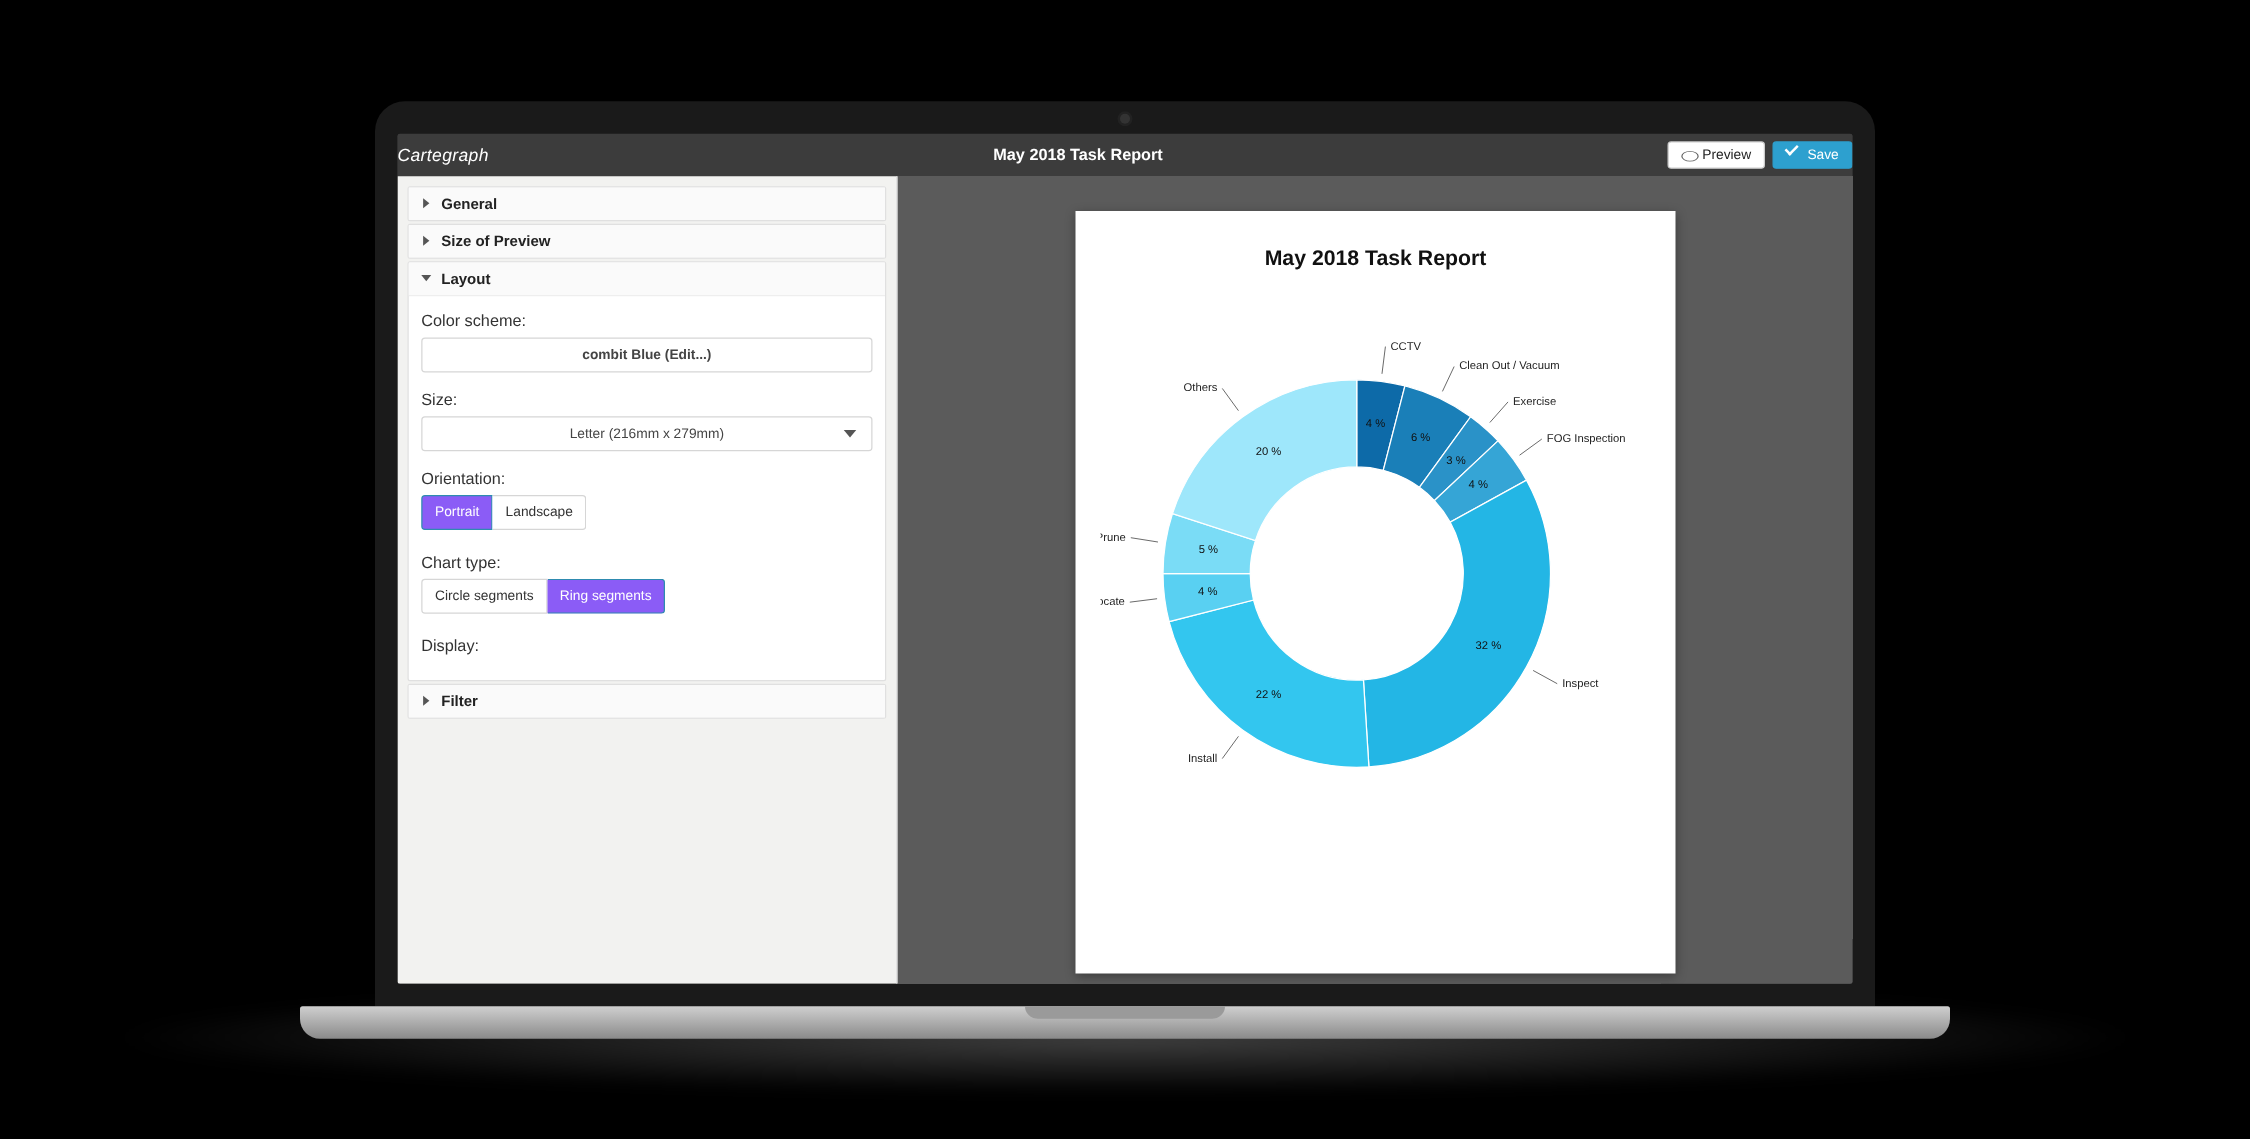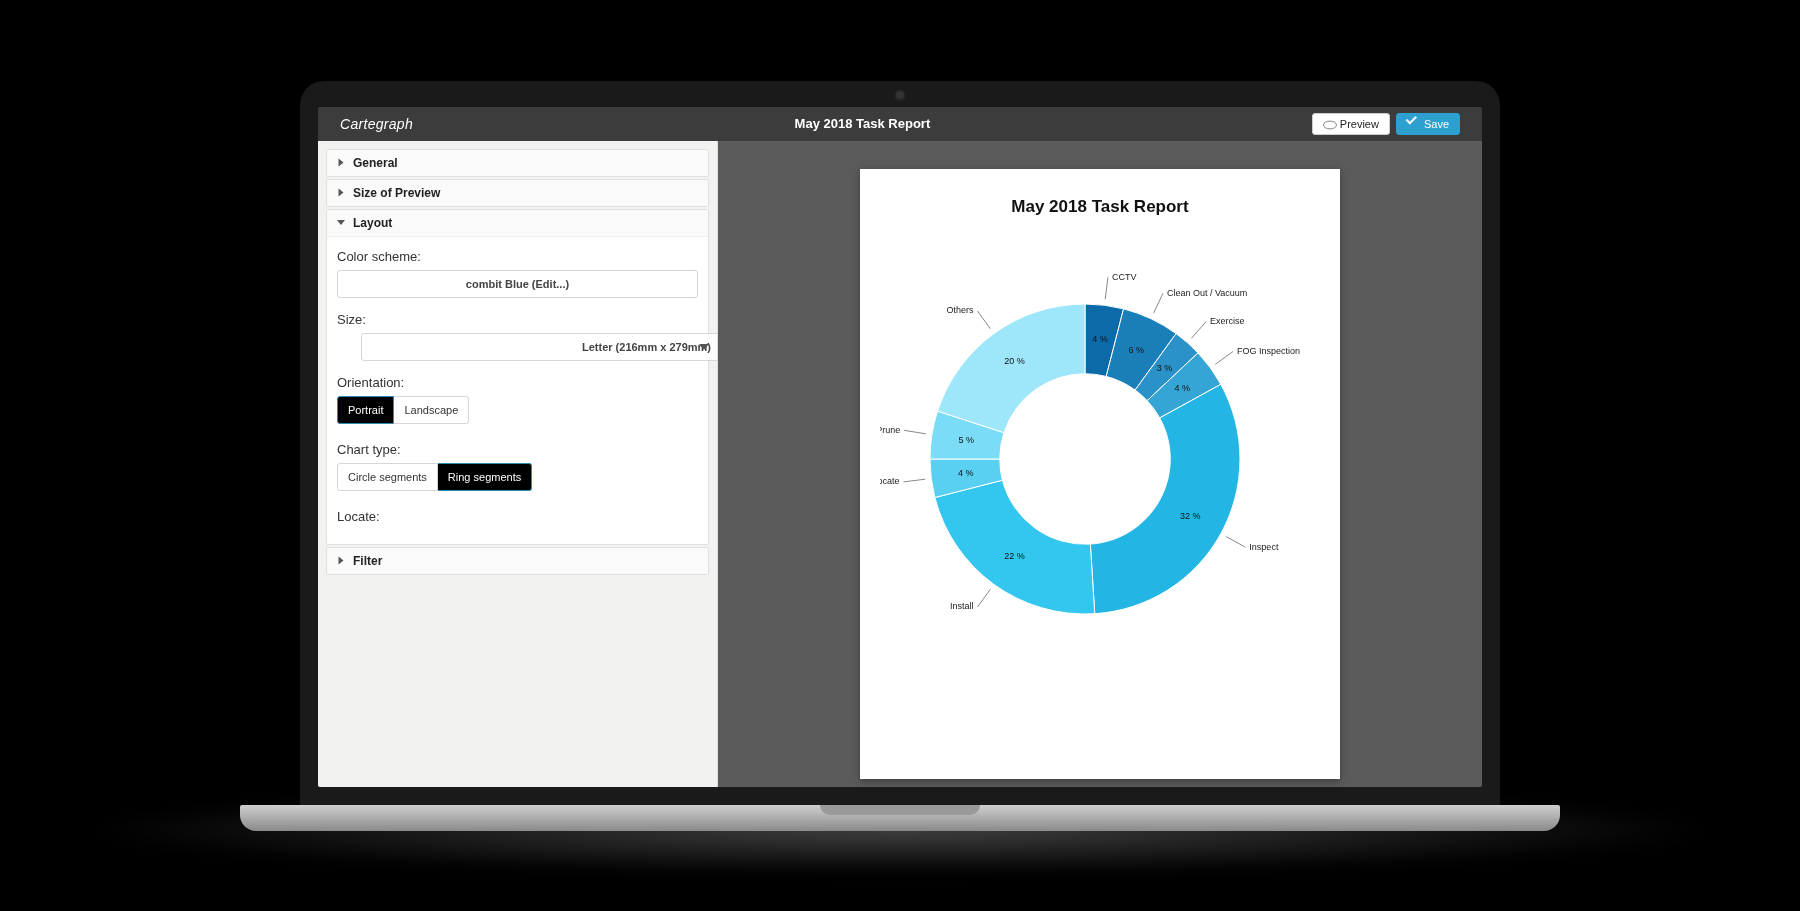--- a/index.html
+++ b/index.html
@@ -64,21 +64,21 @@
     border-radius: 2px;
   }
 
   
   .topbar {
     background:#3c3c3c;
     color:#fff;
     height: 34px;
     display:flex;
     align-items:center;
-    padding: 0 22px;
+    padding: 0 0;
     font-size: 12px;
   }
   .brand { font-style: italic; font-weight: 300; font-size:14px; letter-spacing:.3px;}
   .top-title { flex:1; text-align:center; font-weight:600; font-size:13px;}
   .top-actions { display:flex; gap:6px; }
   .btn {
     border:1px solid #ccc;
     background:#fff;
     color:#222;
     font-size:11px;
@@ -152,32 +152,32 @@
     padding:7px 10px;
     border-radius:3px;
     font-size:11px;
     color:#333;
     text-align:center;
     cursor:pointer;
   }
   .wide-btn { width:100%; font-weight:600; color:#444; }
   .select-like {
     width:100%;
-    display:flex; align-items:center; justify-content:flex-end;
-    position:relative; font-weight:700; color:#444;margin-left:24px;
+    display:flex; align-items:center; justify-content:center;
+    position:relative; font-weight:400; color:#444;
   }
   .select-like .caret{
     position:absolute; right:12px; top:50%; transform:translateY(-50%);
     width:0;height:0;border-left:5px solid transparent;border-right:5px solid transparent;border-top:6px solid #555;
   }
   .btn-row { display:flex; gap:0; margin-bottom:4px; }
   .btn-row .pill-btn { border-radius:0; }
   .btn-row .pill-btn:first-child{ border-radius:3px 0 0 3px; }
   .btn-row .pill-btn:last-child{ border-radius:0 3px 3px 0; border-left:none;}
-  .pill-btn.sel { background:#000000; color:#fff; border-color:#2e8bb0;text-align:right; }
+  .pill-btn.sel { background:#8b5cf6; color:#fff; border-color:#2e8bb0;text-align:right; }
   .section-gap { height:14px; }
 
   
   .page {
     width: 480px;
     min-height: 610px;
     background:#fff;
     box-shadow: 0 2px 8px rgba(0,0,0,.35);
     padding: 22px 18px;
   }
@@ -259,21 +259,21 @@
               <div class="section-gap"></div>
 
               <div class="field-label">Chart type:</div>
               <div class="btn-row">
                 <button class="pill-btn">Circle segments</button>
                 <button class="pill-btn sel">Ring segments</button>
               </div>
 
               <div class="section-gap"></div>
 
-              <div class="field-label">Locate:</div>
+              <div class="field-label">Display:</div>
 
             </div>
           </div>
 
           <div class="acc-item">
             <div class="acc-header">
               <span class="chev"></span>
               <span>Filter</span>
             </div>
           </div>

